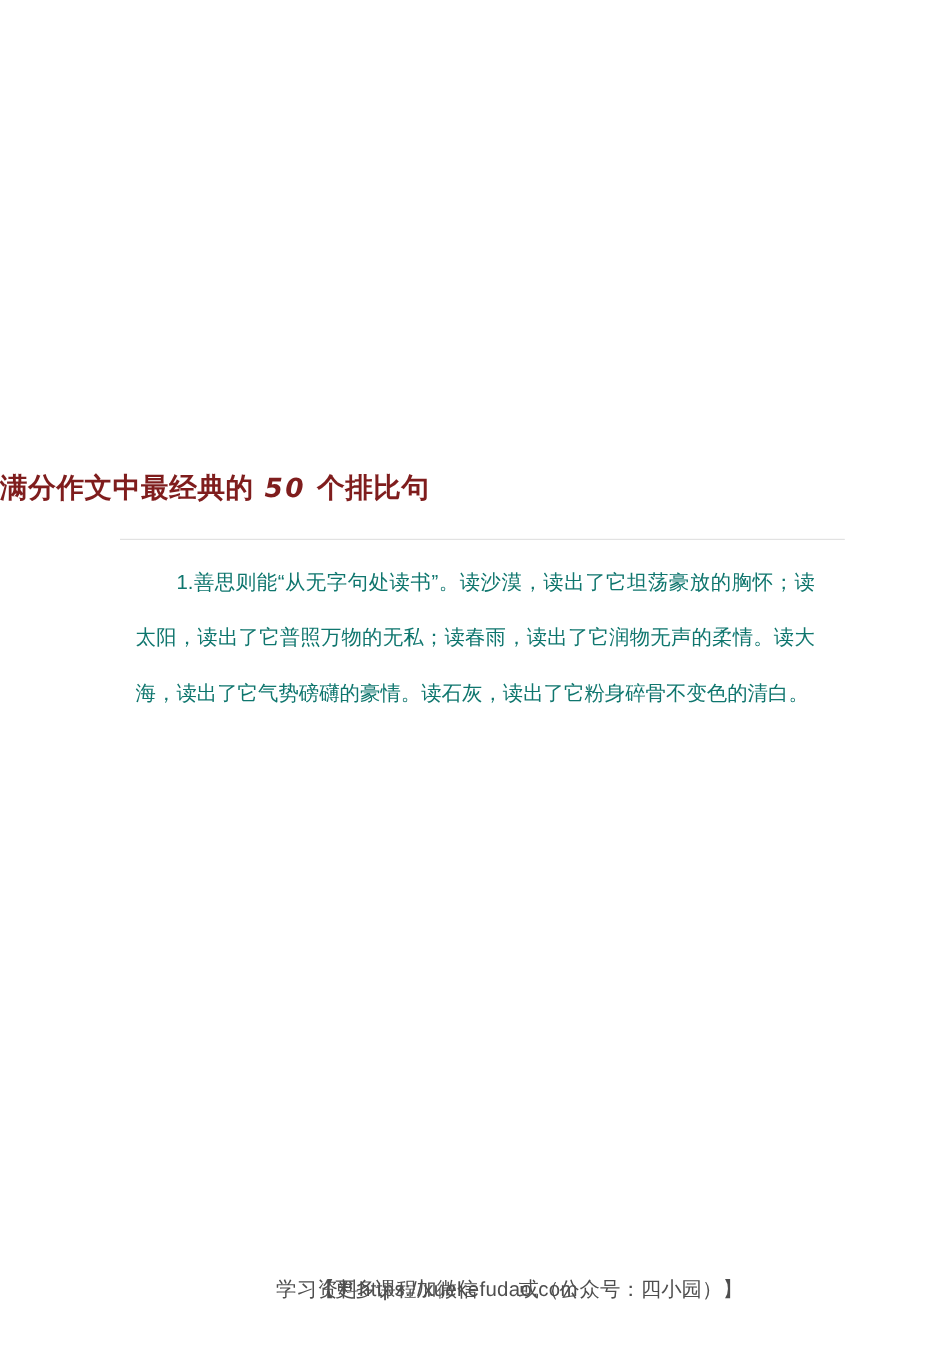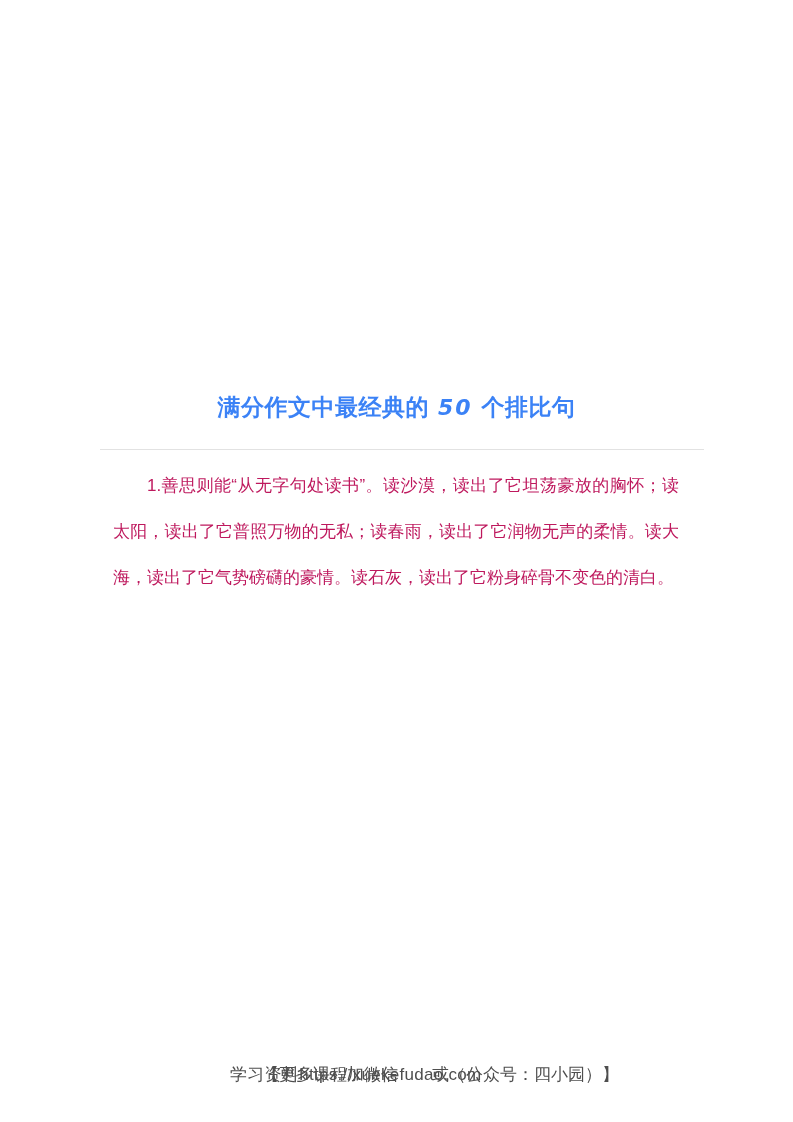--- a/index.html
+++ b/index.html
@@ -18,26 +18,25 @@
     width: 793px;
     height: 1122px;
     background: #ffffff;
   }
   .doc-title {
     position: absolute;
     top: 391px;
     left: 0;
     width: 100%;
     margin: 0;
-    text-align: center;
     font-family: "DejaVu Serif", "Liberation Serif", serif;
     font-weight: 700;
     font-size: 23px;
     line-height: 32px;
-    color: #3b82f6;
+    color: #7f1d1d;
     letter-spacing: 0.5px;
   }
   .title-number {
     font-style: italic;
     font-family: "DejaVu Sans", "Liberation Sans", sans-serif;
     font-size: 22px;
     margin: 0 9px;
     letter-spacing: 2px;
   }
   .divider {
@@ -50,21 +49,21 @@
     border-top: 1px solid #e2e2e2;
     margin: 0;
   }
   .content {
     position: absolute;
     top: 463px;
     left: 113px;
     width: 566px;
     font-size: 17px;
     line-height: 46px;
-    color: #be185d;
+    color: #0f766e;
     text-align: justify;
   }
   .para {
     margin: 0 0 24px 0;
     text-indent: 2em;
   }
   .footer {
     position: absolute;
     top: 1063px;
     left: 0;

